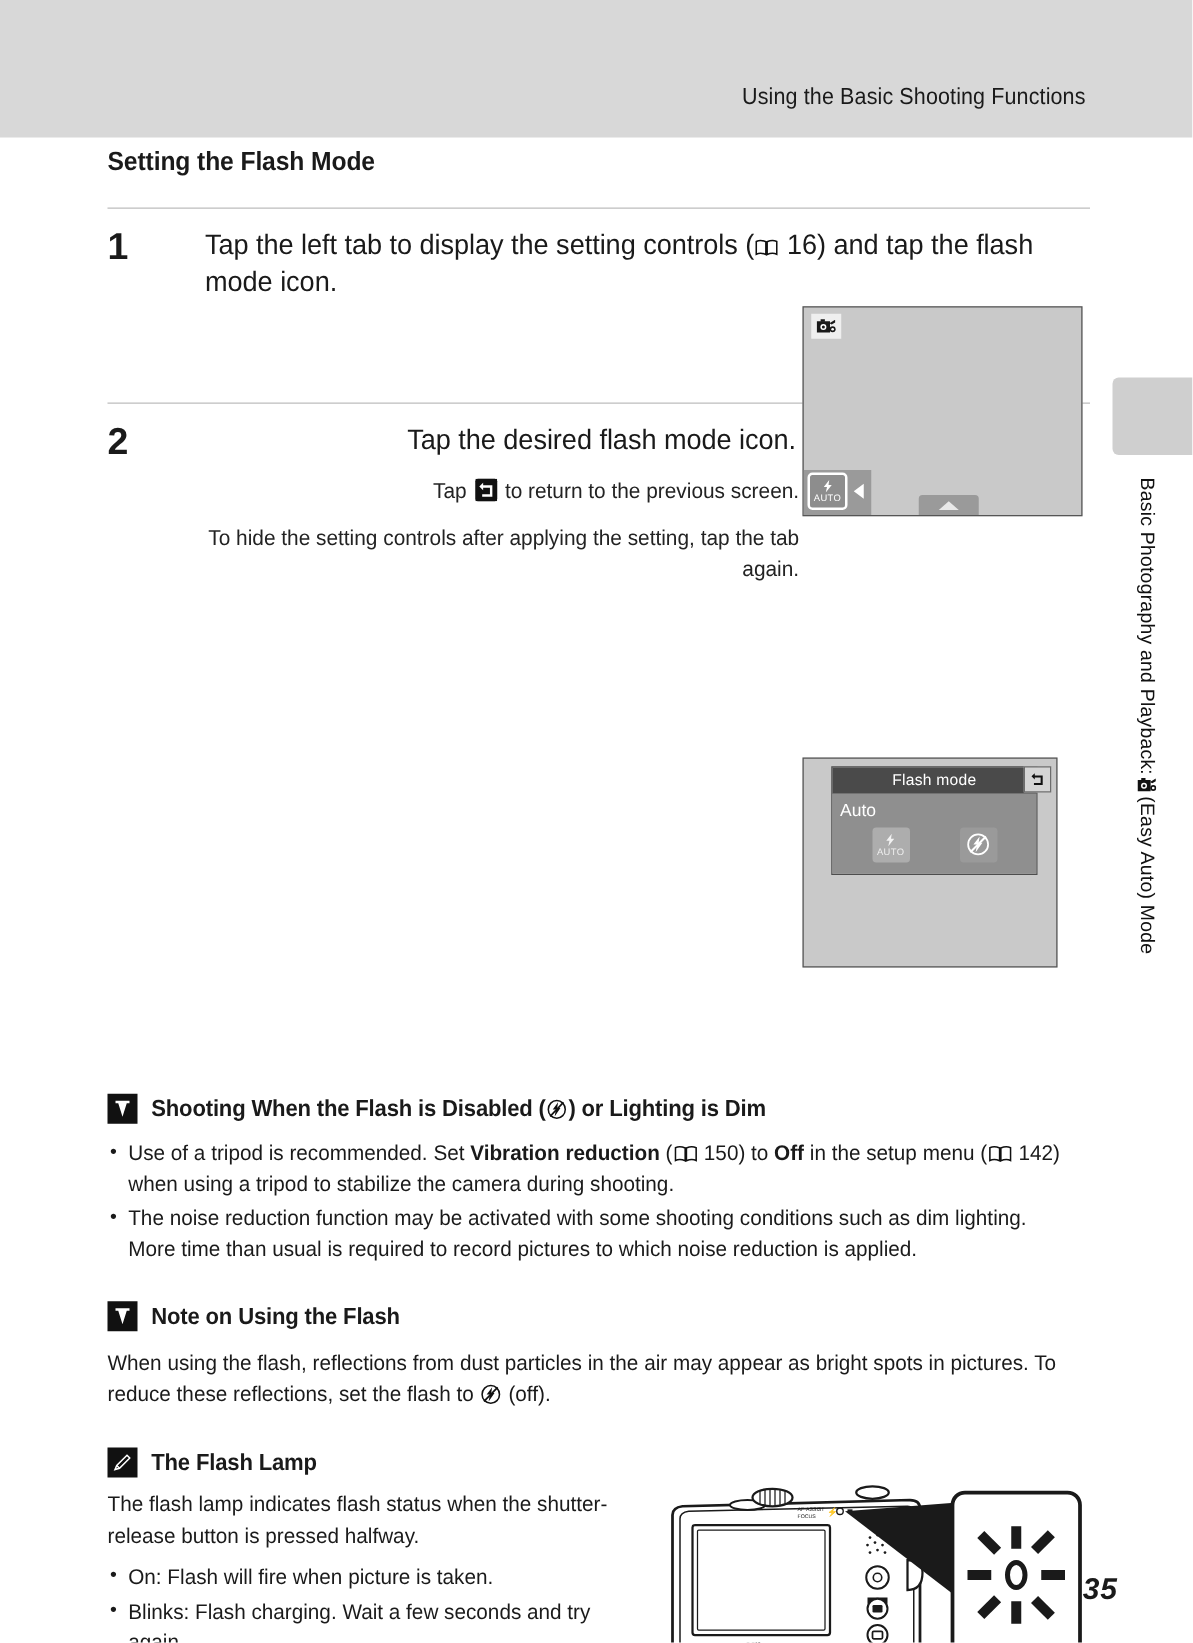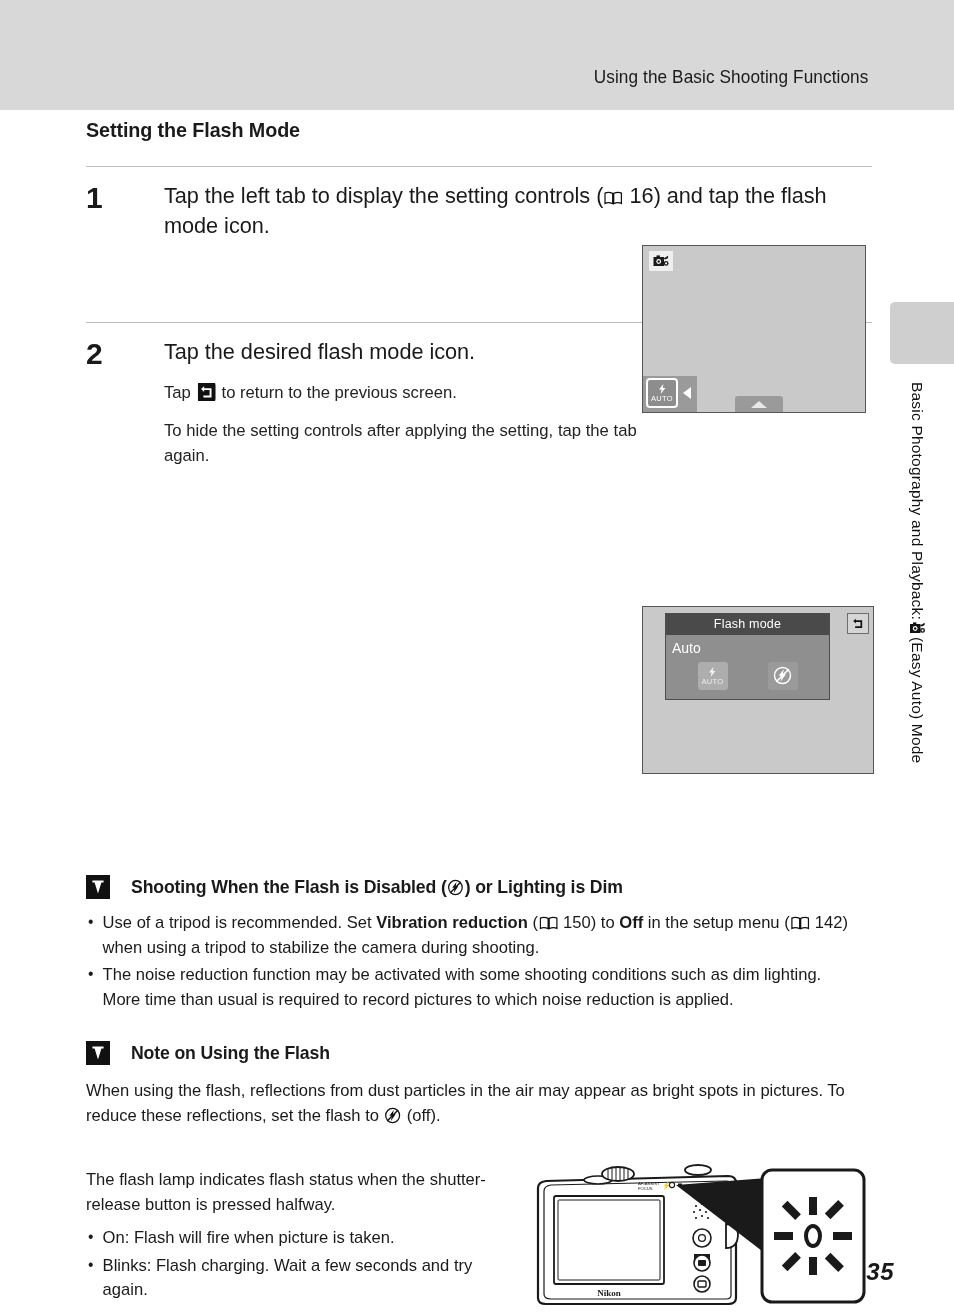--- a/index.html
+++ b/index.html
@@ -205,21 +205,21 @@
     width: 0; height: 0;
     border-left: 8px solid transparent;
     border-right: 8px solid transparent;
     border-bottom: 7px solid #e8e8e8;
   }
 
   .screen-2 {
     position: absolute;
     left: 556px;
     top: 283px;
-    width: 232px;
+    width: 204px;
     height: 168px;
     border: 1px solid #555;
     background: #c9c9c9;
   }
   .menu-panel {
     position: absolute;
     left: 22px; top: 6px;
     width: 165px;
     border: 1px solid #4d4d4d;
   }
@@ -265,21 +265,21 @@
   }
 
   .flash-auto-glyph { font-size: 7.5px; color:#ffffff; letter-spacing:.3px; margin-top:1px;}
   .flash-auto-glyph.dark { color:#efefef; }
 
   
   .note { margin-top: 0; }
   .note-head {
     display: flex;
     align-items: center;
-    gap: 21px;
+    gap: 11px;
     font-size: 18.6px;
     font-weight: bold;
     letter-spacing: -.15px;
   }
   .note-head-text { transform: scaleX(.95); transform-origin:left center; }
   .badge {
     width: 24px; height: 24px;
     background: #111;
     flex: none;
     display: flex; align-items: center; justify-content: center;
@@ -394,21 +394,21 @@
         <div class="tri-up"></div>
       </div>
     </div>
   </div>
 
   <div class="divider" style="margin-top:80px;"></div>
 
   <div class="step">
     <div class="step-row">
       <div class="step-num">2</div>
-      <div class="step-text" style="max-width:500px;">
+      <div class="step-text" style="max-width:500px;text-align:right;">
         <div class="step-head">Tap the desired flash mode icon.</div>
         <div class="step-sub"><span>Tap </span><span class="ic-return"><svg width="18" height="18" viewBox="0 0 18 18">
                 <rect x="0" y="0" width="18" height="18" fill="#111"></rect>
                 <path d="M6.4 5.2 L6.4 3.2 L3.2 6.1 L6.4 9.1 L6.4 7.1 L12 7.1 L12 12.4 L5.6 12.4 L5.6 14.4 L14 14.4 L14 5.2 Z" fill="#ffffff"></path>
               </svg></span><span> to return to the previous screen.</span></div>
         <div class="step-sub">To hide the setting controls after applying the setting, tap the tab again.</div>
       </div>
     </div>
 
     <div class="screen-2">
@@ -478,20 +478,29 @@
       <span class="note-head-text">Note on Using the Flash</span>
     </div>
     <div class="note-para"><span>When using the flash, reflections from dust particles in the air may appear as bright spots in pictures. To reduce these reflections, set the flash to </span><span class="ic-flashoff"><svg width="17" height="17" viewBox="0 0 20 20">
             <circle cx="10" cy="10" r="8.4" fill="none" stroke="#111" stroke-width="1.5"></circle>
             <path d="M11.3 3.4 L6 10.2 L9.1 10.2 L7.9 16.6 L13.6 8.6 L10.4 8.6 Z" fill="#111"></path>
             <line x1="3.4" y1="16.6" x2="16.6" y2="3.4" stroke="#111" stroke-width="1.7"></line>
           </svg></span><span> (off).</span></div>
   </div>
 
   <div class="note" style="margin-top:30px;">
+    <div class="note-head">
+      <span class="badge">
+          <svg width="16" height="16" viewBox="0 0 16 16">
+            <path d="M2 13.6 L3.4 10.4 L11.6 2.2 L13.8 4.4 L5.6 12.6 Z" fill="none" stroke="#ffffff" stroke-width="1.2"></path>
+            <path d="M3.4 10.4 L5.6 12.6" stroke="#ffffff" stroke-width="1.1"></path>
+          </svg>
+        </span>
+      <span class="note-head-text">The Flash Lamp</span>
+    </div>
 
     <div class="lamp-wrap">
       <div class="lamp-text">
         <div class="note-para tight">The flash lamp indicates flash status when the shutter-release button is pressed halfway.</div>
         <ul class="note-list" style="margin-top:9px;">
           <li>On: Flash will fire when picture is taken.</li>
           <li>Blinks: Flash charging. Wait a few seconds and try again.</li>
 
         </ul>
 

